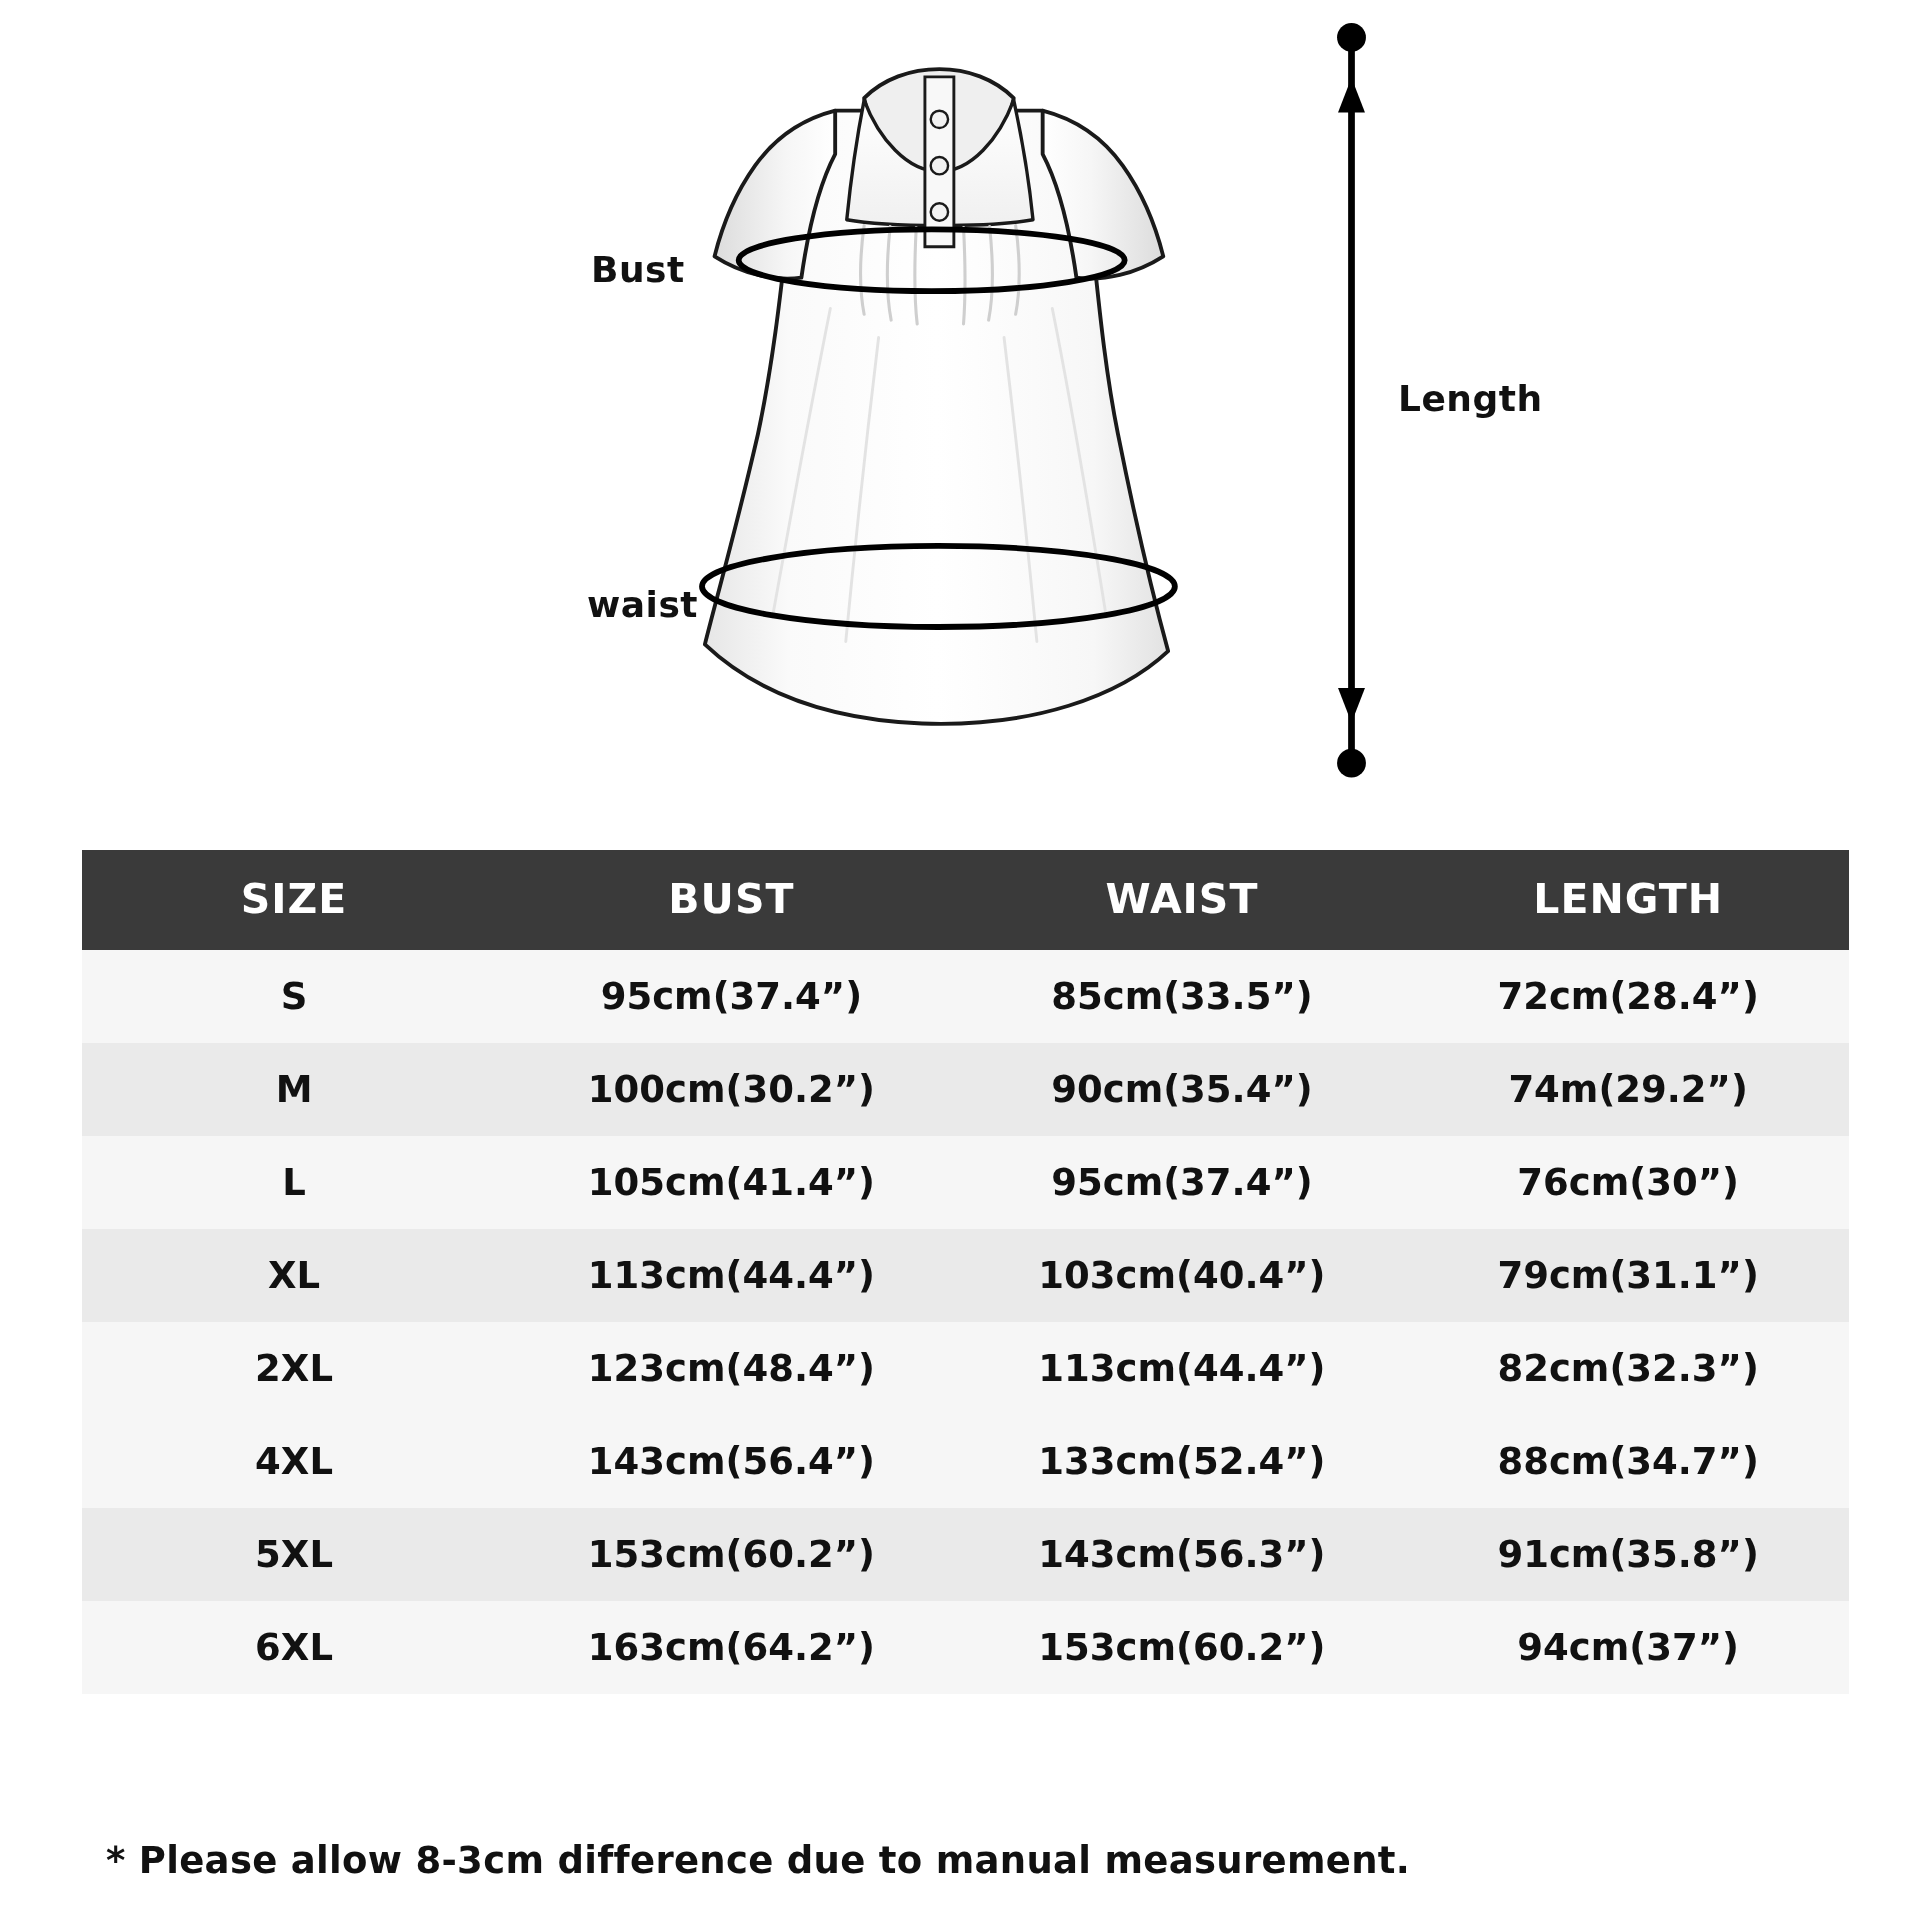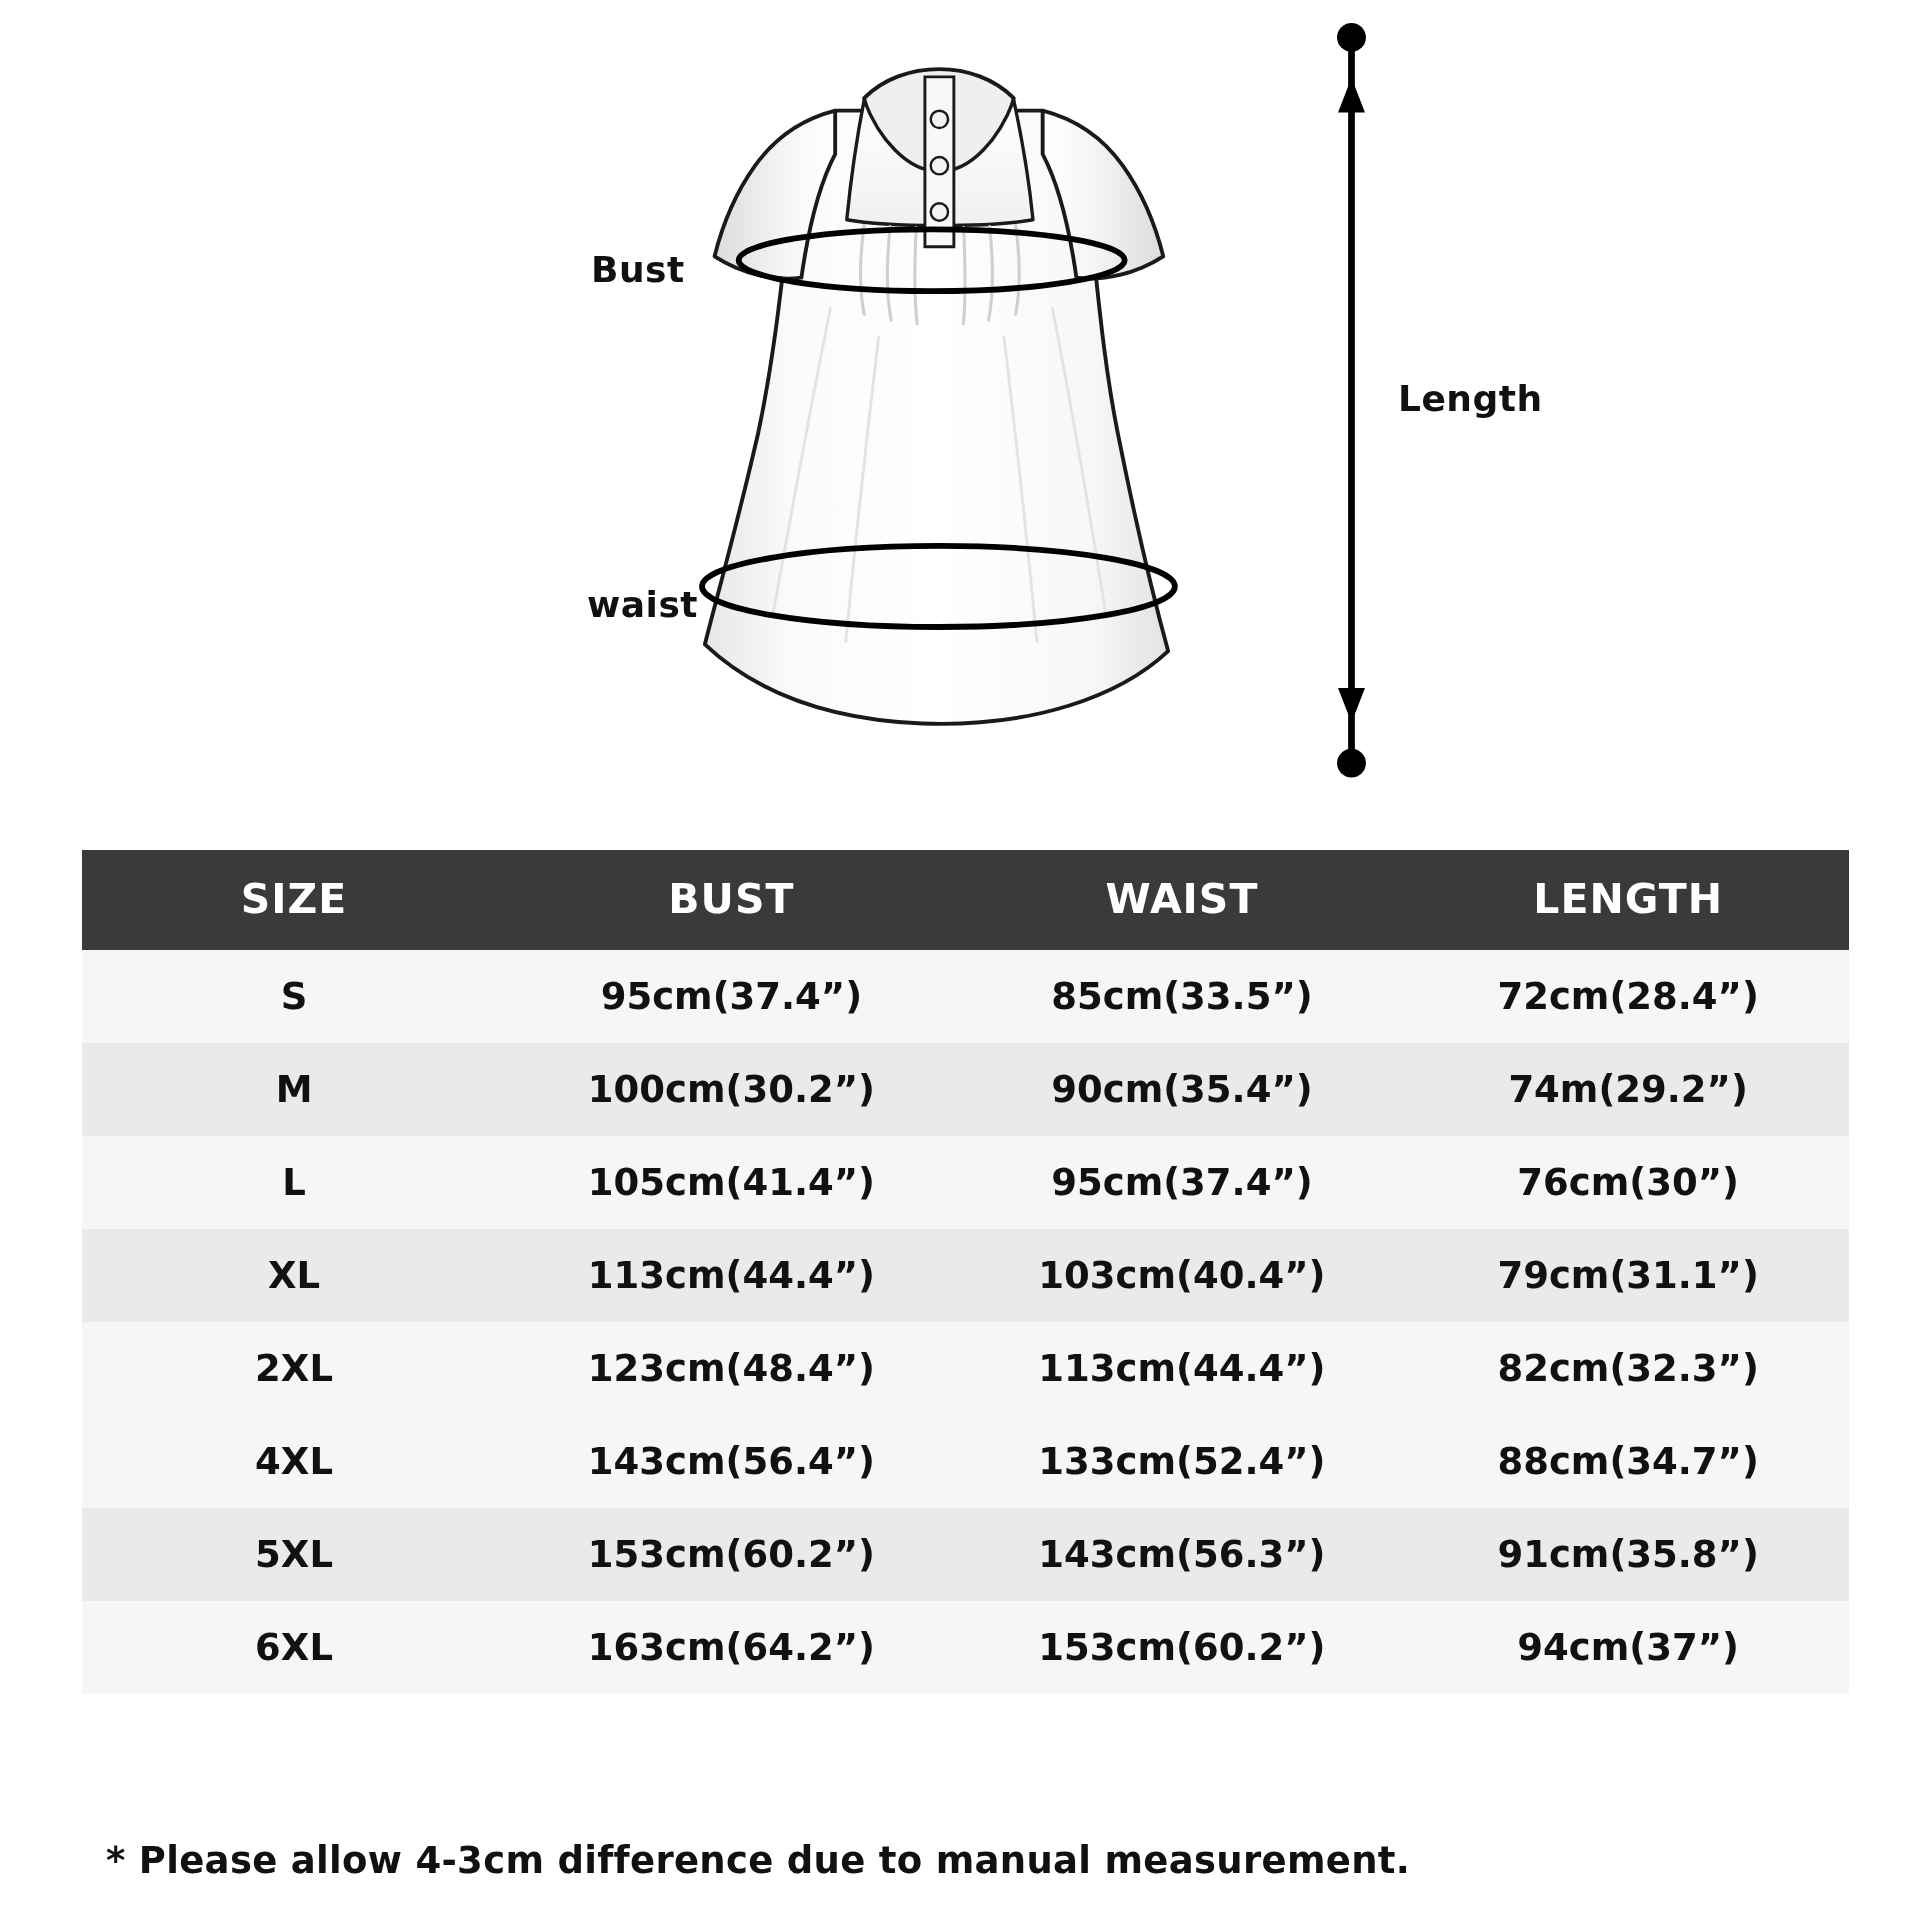--- a/index.html
+++ b/index.html
@@ -297,15 +297,15 @@
       </tr>
       <tr>
         <td>6XL</td>
         <td>163cm(64.2”)</td>
         <td>153cm(60.2”)</td>
         <td>94cm(37”)</td>
       </tr>
     </tbody>
   </table>
 
-  <div class="footnote">* Please allow 4-3cm difference due to manual measurement.</div>
+  <div class="footnote">* Please allow 8-3cm difference due to manual measurement.</div>
 </div>
 
 
 </body></html>

